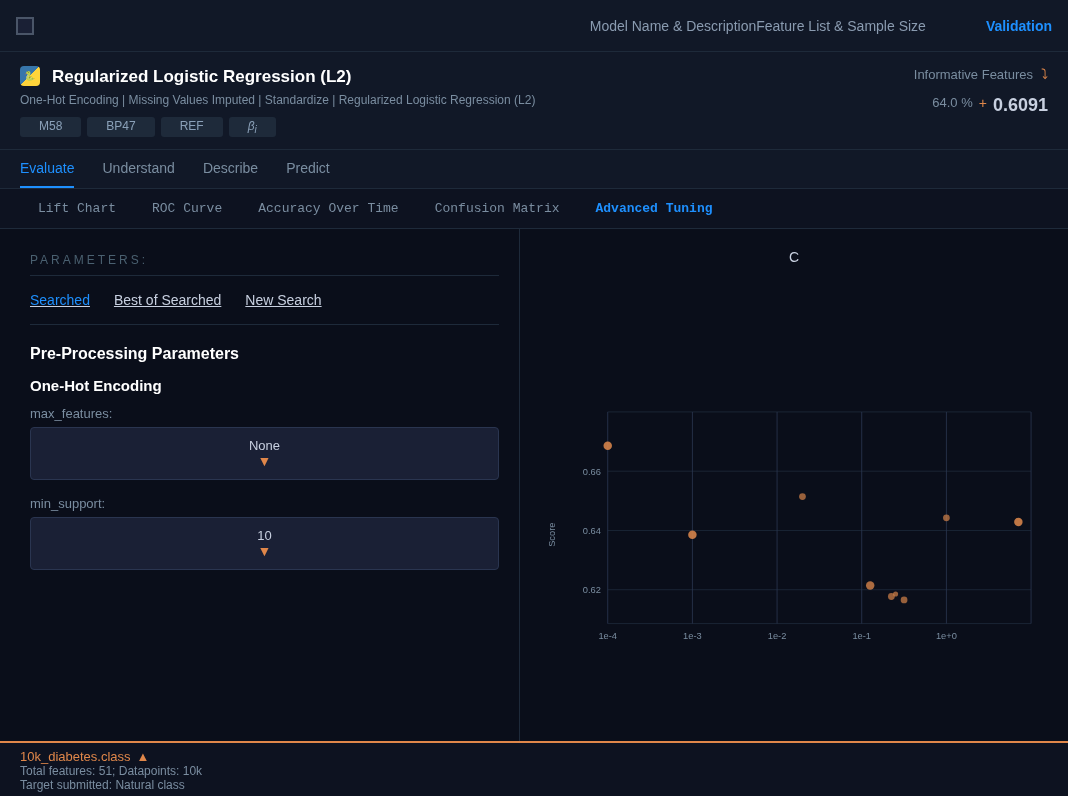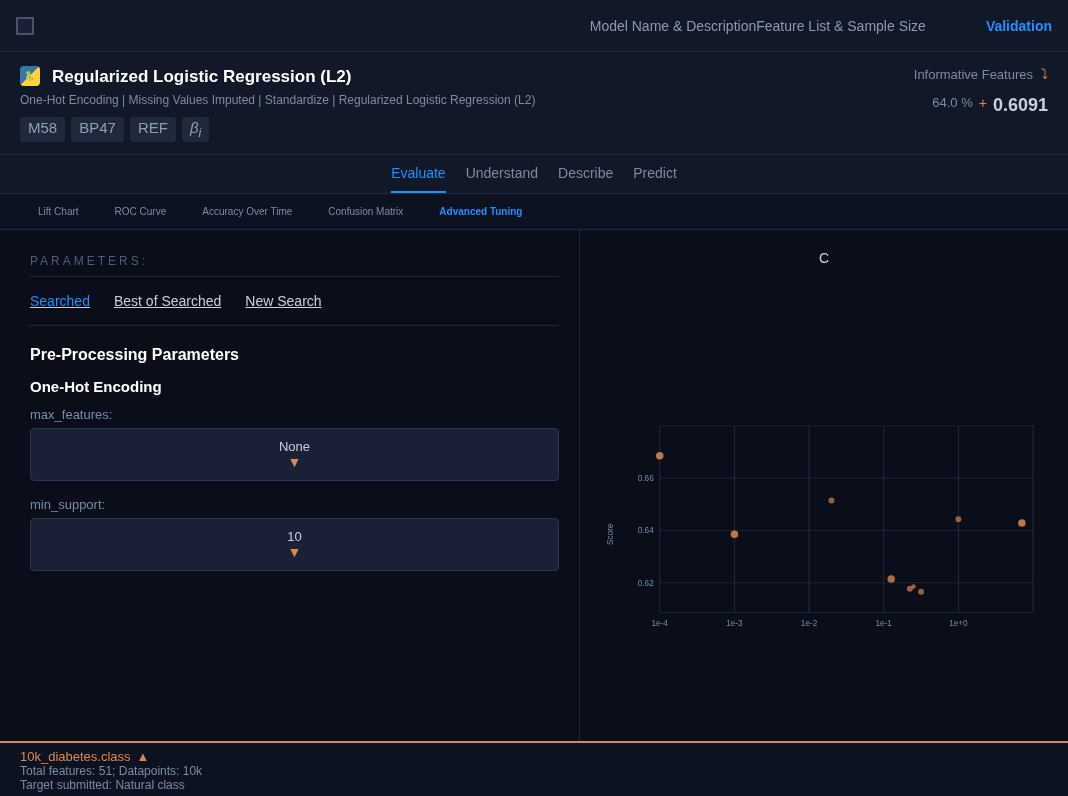--- a/index.html
+++ b/index.html
@@ -93,23 +93,23 @@
       max-width: 520px;
       line-height: 1.4;
     }
     .model-tags {
       display: flex;
       gap: 6px;
     }
     .tag {
       background: #1e2a3a;
       color: #8aa0b8;
-      padding: 2px 8px;
+      padding: 2px 19px;
       border-radius: 3px;
-      font-size: 15px;
+      font-size: 12px;
     }
     .tag.beta {
       font-style: italic;
     }
     .model-right {
       display: flex;
       flex-direction: column;
       align-items: flex-end;
       gap: 13px;
     }
@@ -137,24 +137,23 @@
     .score-value {
       color: #c8d0e0;
       font-size: 18px;
       font-weight: 600;
     }
 
     
     .eval-tabs {
       background: #111827;
       display: flex;
-      gap: 20px;
+      gap: 28px;
       padding: 0 20px;
       border-bottom: 1px solid #1e2a3a;
-      justify-content: center;
     }
     .eval-tab {
       padding: 10px 0;
       font-size: 14px;
       color: #7a8da0;
       cursor: pointer;
       border-bottom: 2px solid transparent;
     }
     .eval-tab.active {
       color: #1e90ff;
@@ -164,39 +163,40 @@
     
     .chart-tabs {
       background: #0d1220;
       display: flex;
       gap: 0;
       padding: 0 20px;
       border-bottom: 1px solid #1e2a3a;
     }
     .chart-tab {
       padding: 12px 18px;
-      font-size: 10px;
+      font-size: 13px;
       color: #7a8da0;
       cursor: pointer;
+      font-family: Liberation Mono, monospace;
     }
     .chart-tab.active {
       color: #1e90ff;
       font-weight: 600;
     }
 
     
     .main-content {
       display: flex;
       height: calc(796px - 52px - 90px - 42px - 46px);
       background: #0a0e1a;
     }
 
     
     .left-panel {
-      width: 580px;
+      width: 520px;
       padding: 24px 20px 35px 30px;
       overflow-y: auto;
       border-right: 1px solid #1e2a3a;
     }
     .params-label {
       color: #4a6070;
       font-size: 12px;
       letter-spacing: 3px;
       margin-bottom: 8px;
     }

